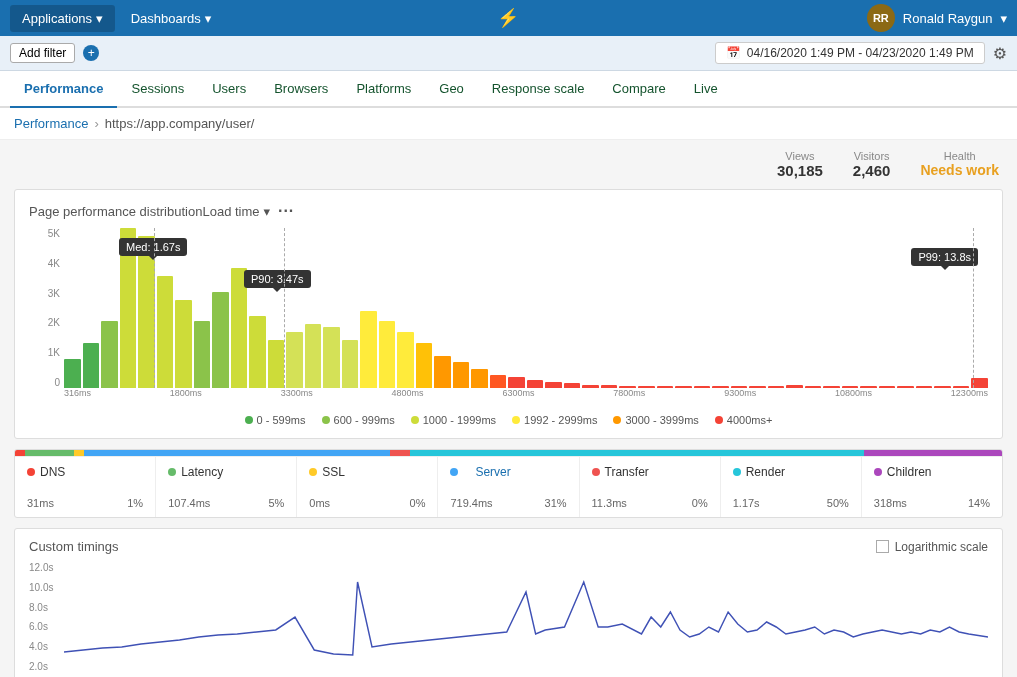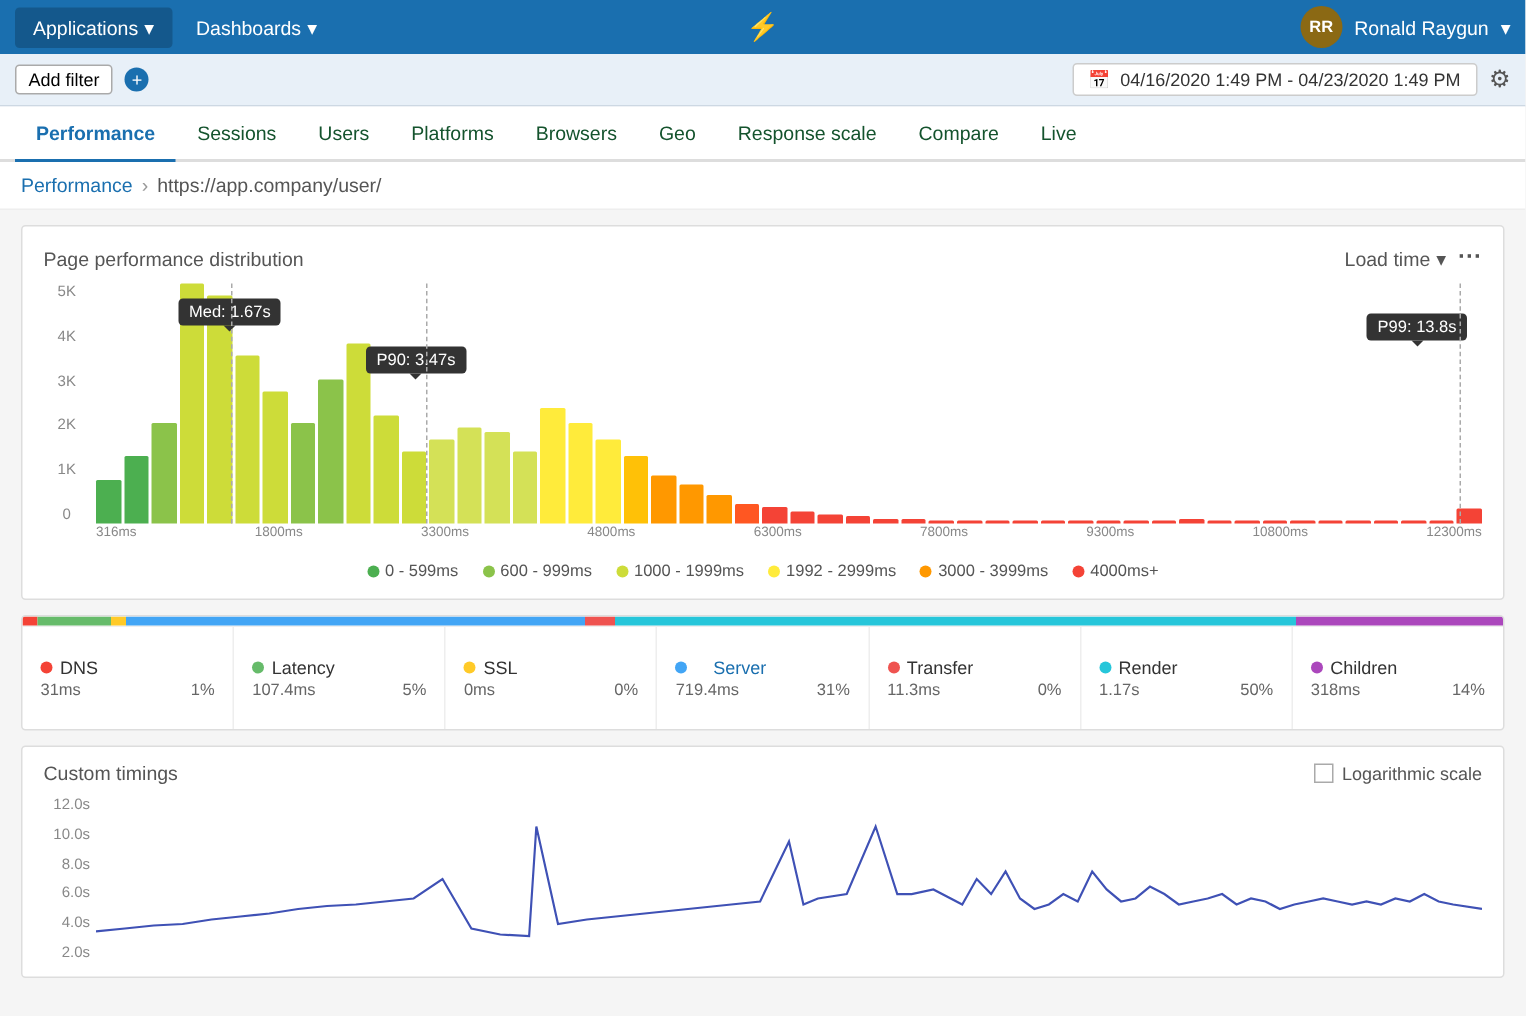--- a/index.html
+++ b/index.html
@@ -156,21 +156,21 @@
     .chart-panel {
       background: #fff;
       border: 1px solid #ddd;
       border-radius: 3px;
       padding: 12px 14px;
       margin-bottom: 10px;
     }
     .chart-header {
       display: flex;
       align-items: center;
-      justify-content: space-between;
+      justify-content: flex-start;
       margin-bottom: 8px;
     }
     .chart-title { font-size: 13px; color: #555; font-weight: 400; }
     .chart-controls { display: flex; align-items: center; gap: 8px; }
     .load-time-btn {
       background: transparent;
       border: none;
       color: #555;
       font-size: 13px;
       cursor: pointer;
@@ -195,21 +195,21 @@
     }
     .y-axis {
       position: absolute;
       left: 0;
       top: 0;
       bottom: 20px;
       width: 35px;
       display: flex;
       flex-direction: column;
       justify-content: space-between;
-      align-items: center;
+      align-items: flex-end;
       padding-right: 4px;
     }
     .y-label { font-size: 10px; color: #888; }
     .chart-area {
       position: absolute;
       left: 35px;
       right: 0;
       top: 0;
       bottom: 20px;
       display: flex;
@@ -298,25 +298,25 @@
       height: 6px;
       display: flex;
     }
     .timing-color-seg { height: 100%; }
     .timing-metrics {
       display: flex;
       border-top: 1px solid #eee;
     }
     .timing-metric {
       flex: 1;
-      padding: 20px 12px;
+      padding: 8px 12px;
       border-right: 1px solid #eee;
       display: flex;
       flex-direction: column;
-      gap: 2px;
+      gap: 18px;
     }
     .timing-metric:last-child { border-right: none; }
     .timing-metric-top {
       display: flex;
       align-items: center;
       gap: 5px;
     }
     .timing-dot {
       width: 8px; height: 8px;
       border-radius: 50%;
@@ -364,21 +364,20 @@
     }
     .line-chart-y {
       position: absolute;
       left: 0;
       top: 0;
       bottom: 0;
       width: 35px;
       display: flex;
       flex-direction: column;
       justify-content: space-between;
-      align-items: flex-end;
       padding-right: 4px;
     }
     .line-chart-area {
       position: absolute;
       left: 35px;
       right: 0;
       top: 0;
       bottom: 0;
     }
   </style>
@@ -421,36 +420,50 @@
       <span>04/16/2020 1:49 PM - 04/23/2020 1:49 PM</span>
     </div>
     <span class="settings-icon">⚙</span>
   </div>
 </div>
 
 <div class="tabs">
   <div class="tab active">Performance</div>
   <div class="tab">Sessions</div>
   <div class="tab">Users</div>
+  <div class="tab">Browsers</div>
   <div class="tab">Platforms</div>
-  <div class="tab">Browsers</div>
   <div class="tab">Geo</div>
   <div class="tab">Response scale</div>
   <div class="tab">Compare</div>
   <div class="tab">Live</div>
 </div>
 
 <div class="breadcrumb">
   <a href="#">Performance</a>
   <span class="breadcrumb-sep">›</span>
   <span class="breadcrumb-current">https://app.company/user/</span>
 </div>
 
 <div class="content">
 
+  <div class="stats-row">
+    <div class="stat-item">
+      <div class="stat-label">Views</div>
+      <div class="stat-value">30,185</div>
+    </div>
+    <div class="stat-item">
+      <div class="stat-label">Visitors</div>
+      <div class="stat-value">2,460</div>
+    </div>
+    <div class="stat-item">
+      <div class="stat-label">Health</div>
+      <div class="stat-value needs-work">Needs work</div>
+    </div>
+  </div>
 
   <div class="chart-panel">
     <div class="chart-header">
       <span class="chart-title">Page performance distribution</span>
       <div class="chart-controls">
         <button class="load-time-btn">
           <span>Load time</span>
           <span>▾</span>
         </button>
         <button class="more-btn">···</button>

